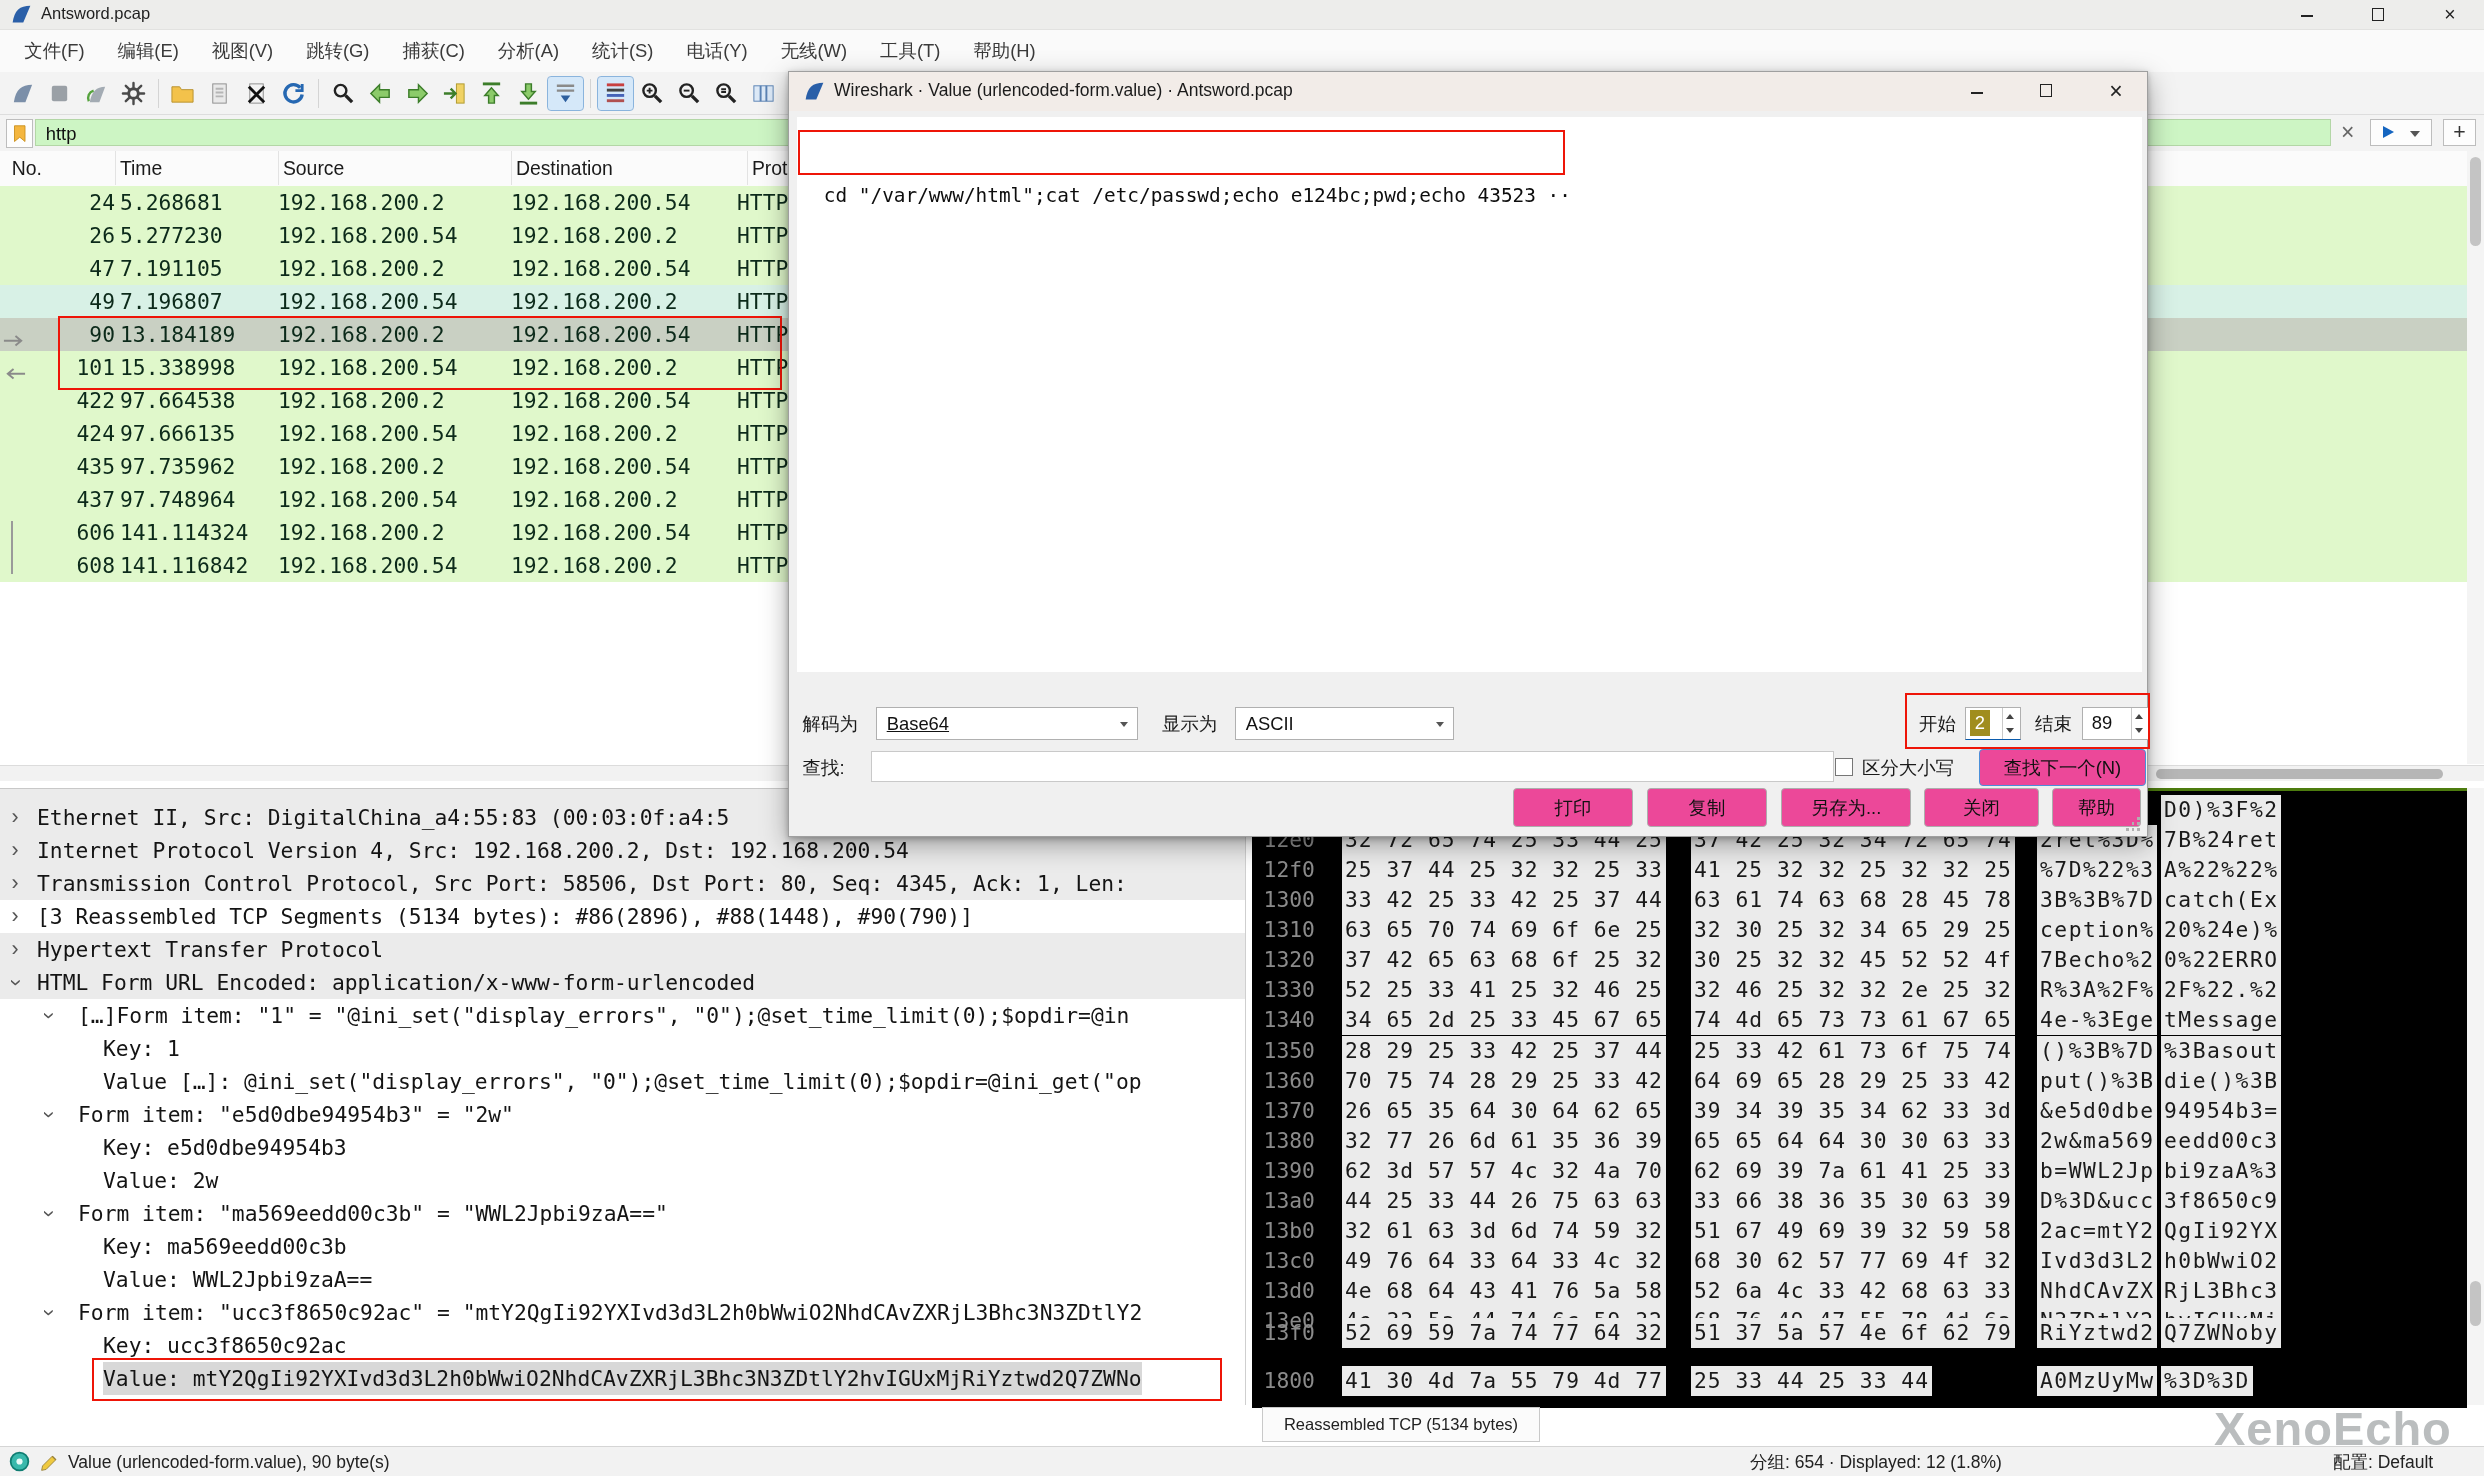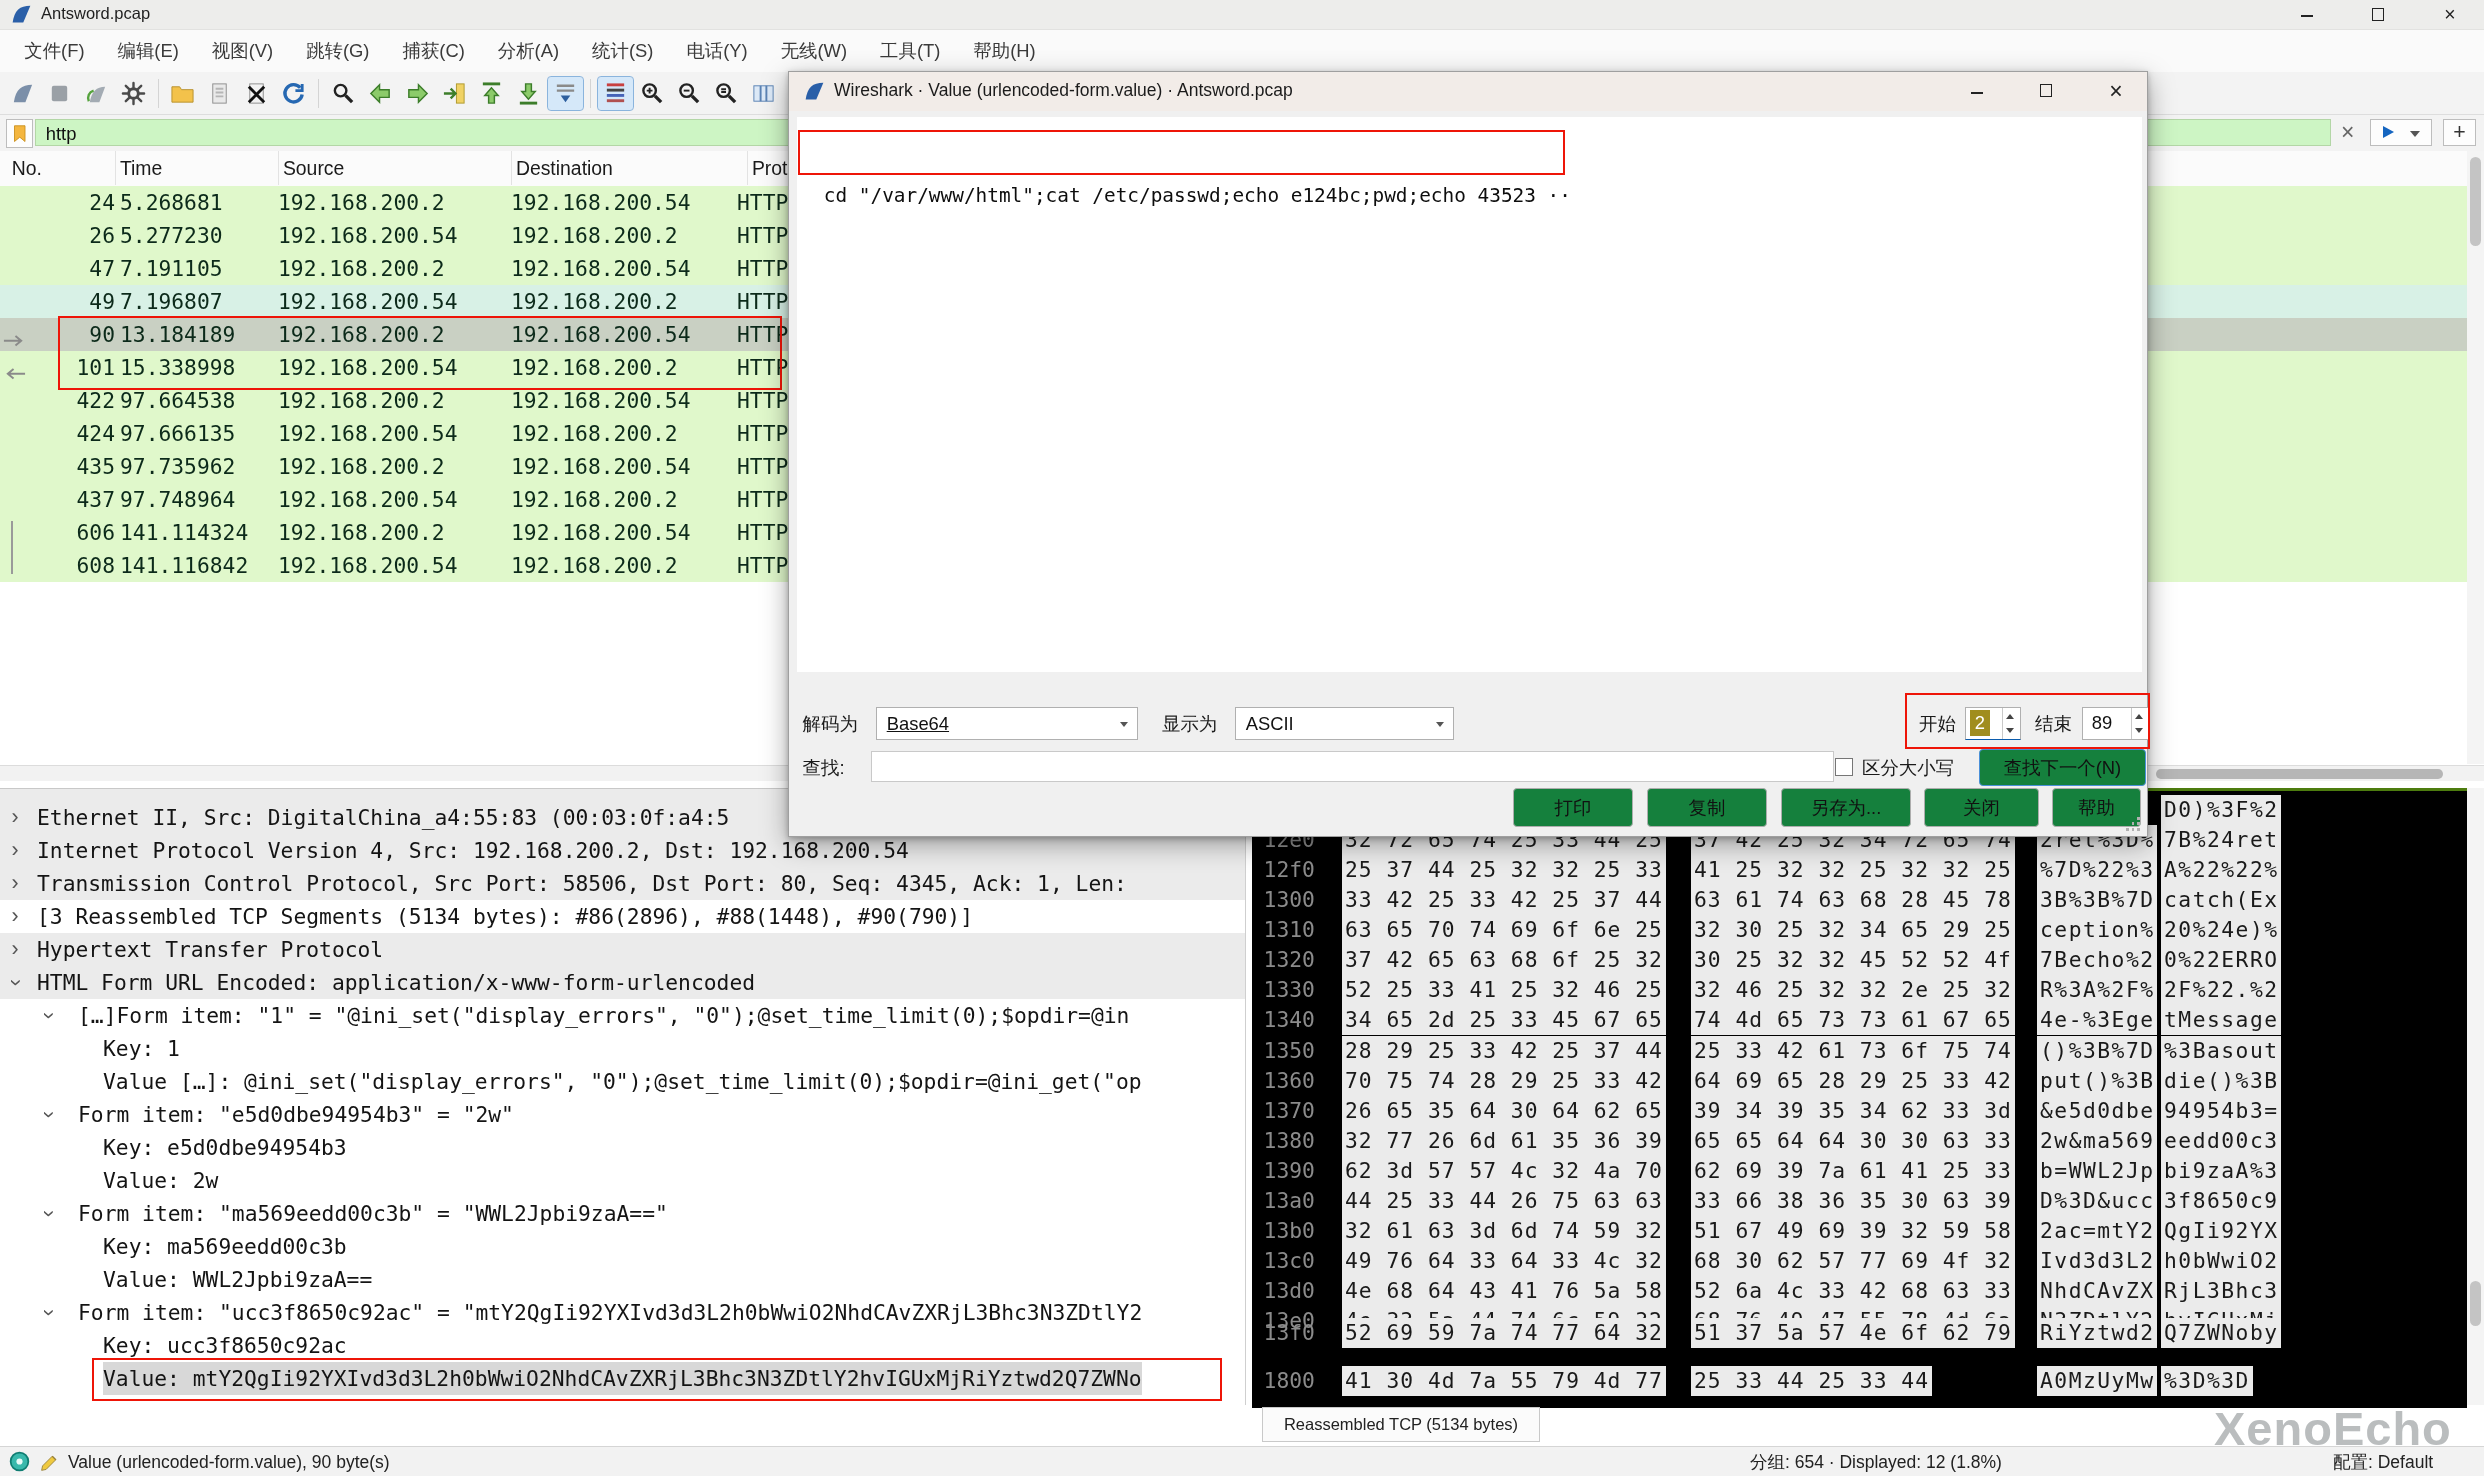--- a/index.html
+++ b/index.html
@@ -96,21 +96,21 @@
   .combo{position:absolute;height:33px;background:#fff;border:1px solid #b0b0b0;box-sizing:border-box;font-size:18.4px;line-height:31px;padding-left:9.7px;color:#111;}
   .chev{position:absolute;right:8.7px;top:13.6px;width:0;height:0;border-left:4.9px solid transparent;border-right:4.9px solid transparent;border-top:5.8px solid #555;}
   .spin{position:absolute;height:33px;background:#fff;border:1px solid #b0b0b0;border-bottom:1.9px solid #0b5cad;box-sizing:border-box;font-size:18.4px;line-height:29px;color:#111;}
   .spin .val{position:absolute;left:3.9px;top:1.9px;line-height:26px;padding:0 4.9px;}
   .spin .val.sel{background:#a08d1e;color:#fff;}
   .spin .btns{position:absolute;right:0;top:0;width:17.5px;height:100%;border-left:1px solid #c9c9c9;}
   .spin .up{position:absolute;left:3.9px;top:5.8px;width:0;height:0;border-left:4.9px solid transparent;border-right:4.9px solid transparent;border-bottom:5.8px solid #444;}
   .spin .dn{position:absolute;left:3.9px;bottom:5.8px;width:0;height:0;border-left:4.9px solid transparent;border-right:4.9px solid transparent;border-top:5.8px solid #444;}
   .dlg-find-input{position:absolute;left:82px;top:679px;width:963px;height:31px;background:#fff;border:1px solid #c9c9c9;box-sizing:border-box;}
   .checkbox{position:absolute;left:1046px;top:686px;width:18.4px;height:18.4px;background:#fff;border:1px solid #767676;box-sizing:border-box;}
-  .btn{position:absolute;height:39px;background:#15803d;border:1px solid #adadad;border-radius:3.9px;box-sizing:border-box;text-align:center;font-size:18.4px;color:#111;line-height:37px;}
+  .btn{position:absolute;height:39px;background:#ec4899;border:1px solid #adadad;border-radius:3.9px;box-sizing:border-box;text-align:center;font-size:18.4px;color:#111;line-height:37px;}
   .btn.focus{border:1.9px solid #4a90d9;line-height:35px;}
   .grip{position:absolute;right:5.8px;bottom:3.9px;width:15.5px;height:15.5px;}
   .grip i{position:absolute;width:2.9px;height:2.9px;background:#b0b0b0;}
 </style>
 </head>
 <body>
 
 <div id="app">
 
   <div class="titlebar">

